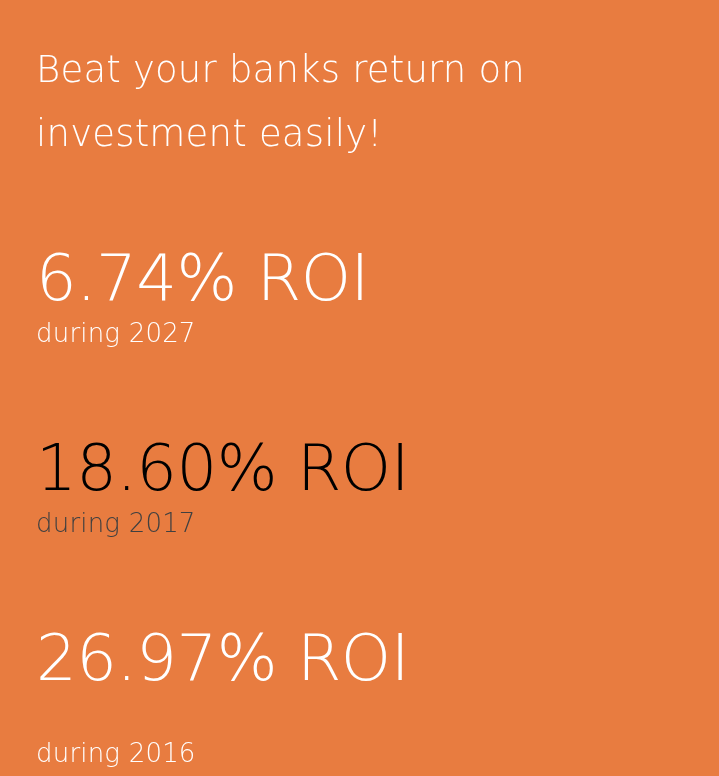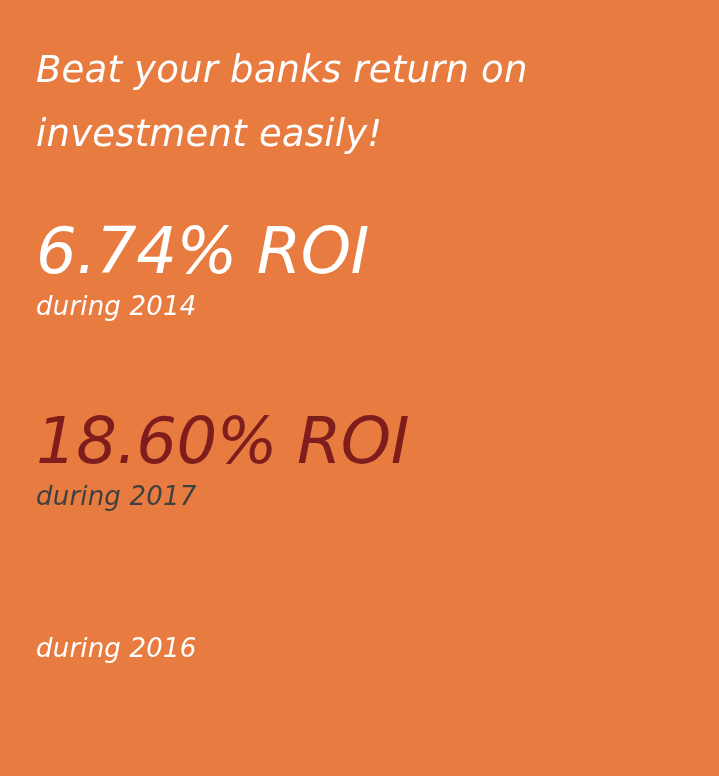--- a/index.html
+++ b/index.html
@@ -16,21 +16,20 @@
     font-family: "DejaVu Sans", sans-serif;
     -webkit-font-smoothing: antialiased;
   }
 
   .panel {
     position: relative;
     width: 719px;
     height: 752px;
     background: #e87c40;
     box-sizing: border-box;
-    font-style: italic;
   }
 
   
   .headline {
     position: absolute;
     left: 36px;
     top: 38px;
     width: 640px;
     margin: 0;
     color: #ffffff;
@@ -84,27 +83,28 @@
 </head>
 <body style="background: rgb(232, 124, 64);">
 
 <div class="panel" style="background: rgb(232, 124, 64);">
 
   <h1 class="headline" style="color: rgb(255, 255, 255);">Beat your banks return on investment easily!</h1>
 
   <div class="stats">
 
     <div class="stat-block">
-      <span class="stat-value" style="color: rgb(255, 255, 255);">6.74% ROI</span>
-      <span class="stat-caption" style="color: rgb(255, 255, 255);">during 2014</span>
+      <span class="stat-value" style="color: rgb(255, 255, 255); margin-top: 27px;">6.74% ROI</span>
+      <span class="stat-caption" style="color: rgb(255, 255, 255);">during 2027</span>
     </div>
 
     <div class="stat-block">
-      <span class="stat-value" style="color: #7f1d1d;">18.60% ROI</span>
+      <span class="stat-value" style="color: #000000;">18.60% ROI</span>
       <span class="stat-caption" style="color: #404040;">during 2017</span>
     </div>
 
     <div class="stat-block">
+      <span class="stat-value" style="color: rgb(255, 255, 255);">26.97% ROI</span>
       <span class="stat-caption" style="color: rgb(255, 255, 255); margin-top: 40px;">during 2016</span>
     </div>
 
   </div>
 </div>
 
 </body></html>

